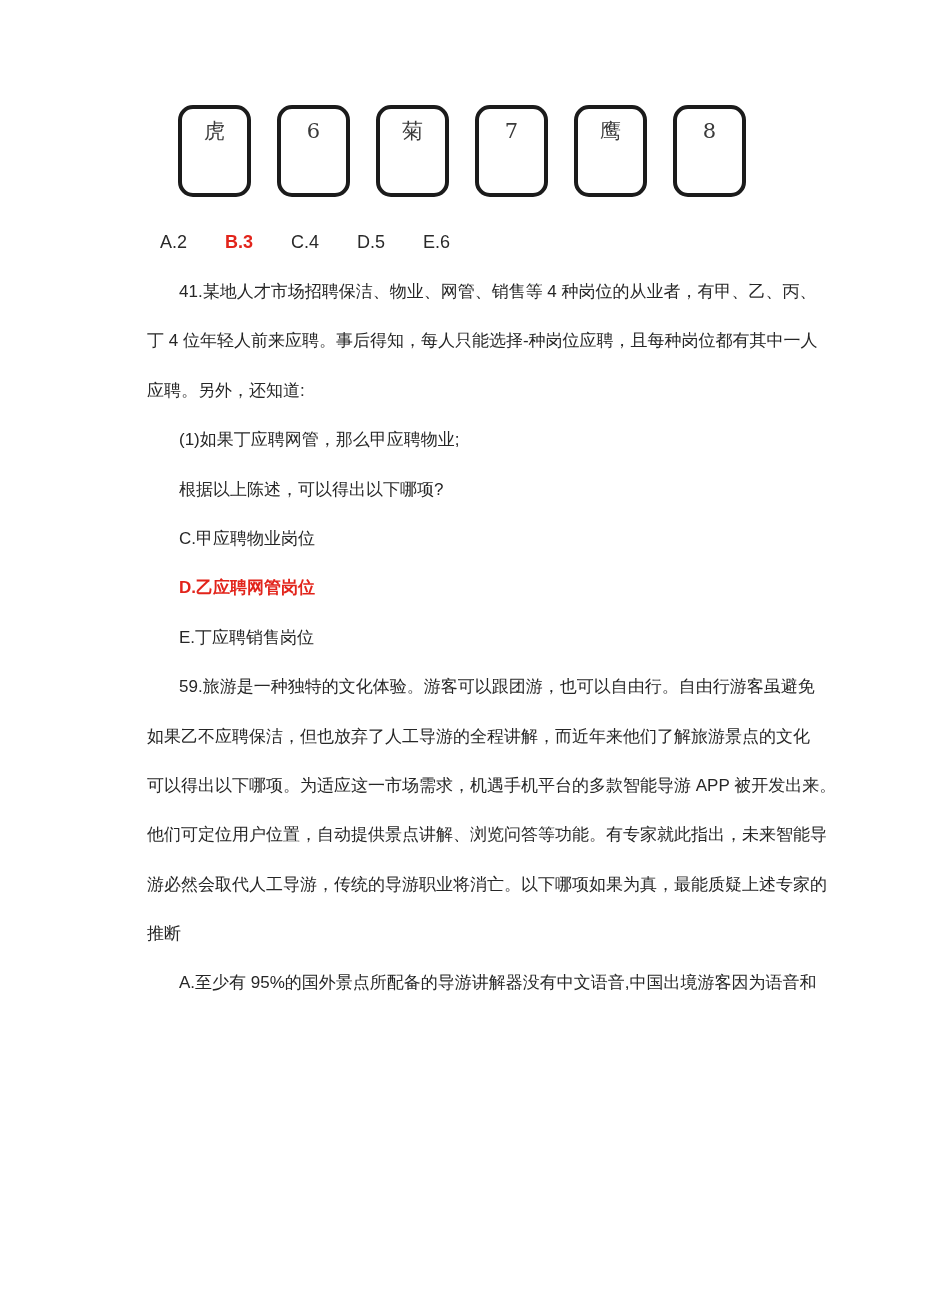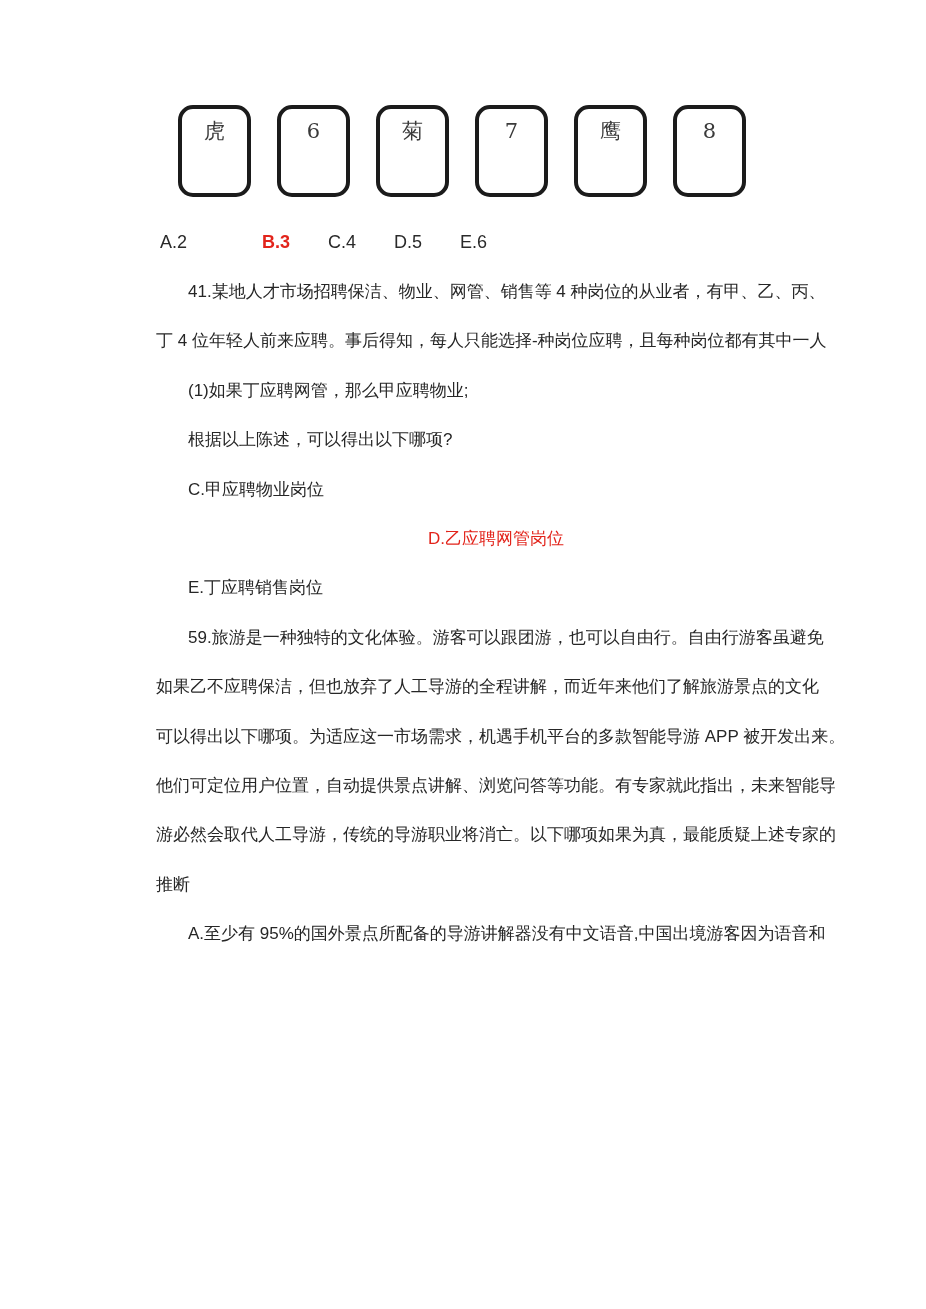--- a/index.html
+++ b/index.html
@@ -47,44 +47,42 @@
     top: 231px;
     display: flex;
     gap: 38px;
     font-size: 18px;
     line-height: 22px;
     color: #2a2a2a;
   }
   .answer-row .highlight {
     color: var(--accent, #e2241b);
     font-weight: bold;
-    margin-left: 37px;
   }
 
   
   .doc {
     position: absolute;
-    left: 156px;
+    left: 147px;
     top: 267px;
     width: 648px;
     font-size: 17px;
     color: #262626;
   }
   .line {
     height: 49.4px;
     line-height: 49.4px;
     white-space: nowrap;
     overflow: visible;
   }
   .indent { padding-left: 32px; }
   .justify { text-align: justify; text-align-last: justify; }
   .red-answer {
     color: var(--accent, #e2241b);
-    font-weight: normal;
-    text-align: center;
+    font-weight: bold;
   }
 </style>
 </head>
 <body>
 
 <div class="page">
 
   <div class="cards-row">
     <div class="card">
       <span class="card-label">虎</span>
@@ -110,20 +108,21 @@
     <span>A.2</span>
     <span class="highlight">B.3</span>
     <span>C.4</span>
     <span>D.5</span>
     <span>E.6</span>
   </div>
 
   <div class="doc">
     <div class="line indent justify">41.某地人才市场招聘保洁、物业、网管、销售等 4 种岗位的从业者，有甲、乙、丙、</div>
     <div class="line justify">丁 4 位年轻人前来应聘。事后得知，每人只能选择-种岗位应聘，且每种岗位都有其中一人</div>
+    <div class="line">应聘。另外，还知道:</div>
     <div class="line indent">(1)如果丁应聘网管，那么甲应聘物业;</div>
     <div class="line indent">根据以上陈述，可以得出以下哪项?</div>
     <div class="line indent">C.甲应聘物业岗位</div>
     <div class="line indent red-answer">D.乙应聘网管岗位</div>
     <div class="line indent">E.丁应聘销售岗位</div>
     <div class="line indent justify">59.旅游是一种独特的文化体验。游客可以跟团游，也可以自由行。自由行游客虽避免</div>
     <div class="line justify">如果乙不应聘保洁，但也放弃了人工导游的全程讲解，而近年来他们了解旅游景点的文化</div>
     <div class="line justify">可以得出以下哪项。为适应这一市场需求，机遇手机平台的多款智能导游 APP 被开发出来。</div>
     <div class="line justify">他们可定位用户位置，自动提供景点讲解、浏览问答等功能。有专家就此指出，未来智能导</div>
     <div class="line justify">游必然会取代人工导游，传统的导游职业将消亡。以下哪项如果为真，最能质疑上述专家的</div>

